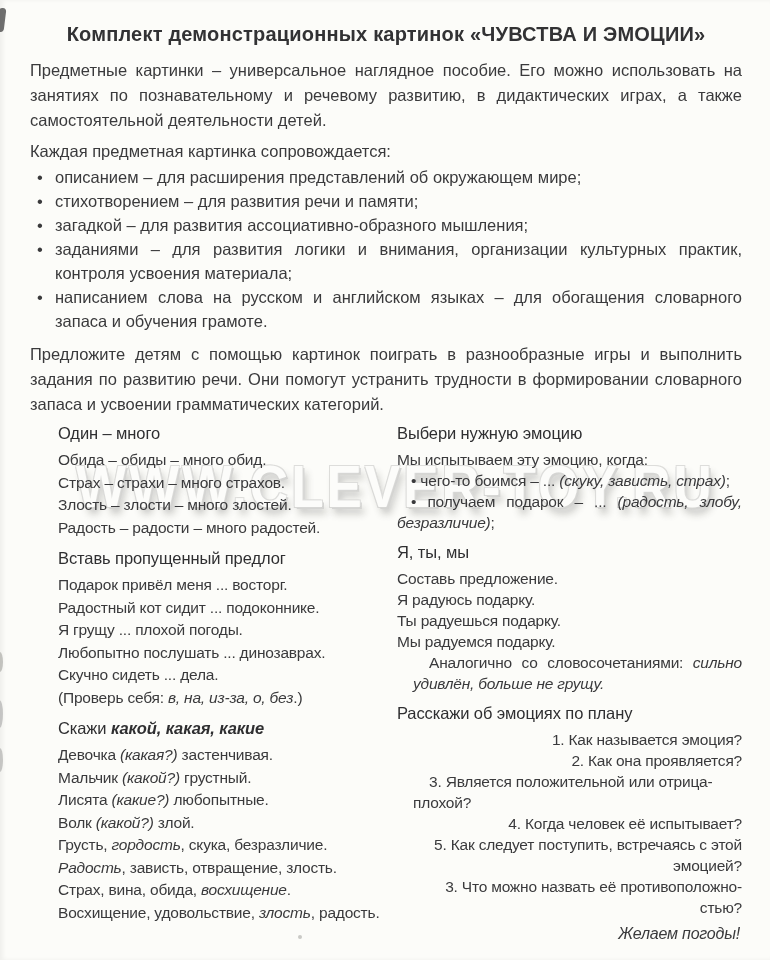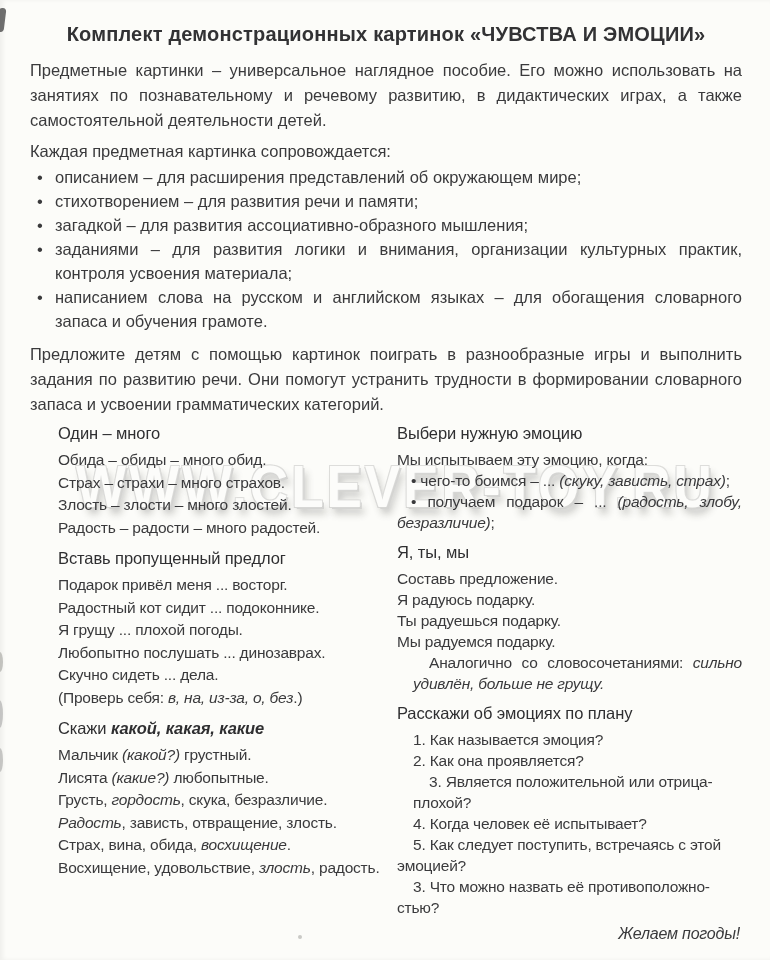--- a/index.html
+++ b/index.html
@@ -27,21 +27,21 @@
   .cols{display:flex;margin-left:28px;font-size:15.5px;letter-spacing:-0.2px;}
   .col-left{width:325px;line-height:22.5px;}
   .col-right{flex:1;margin-left:14px;line-height:21px;}
   .section h3{
     font-size:16.5px;line-height:21px;font-weight:700;
     color:#2f2f31;margin:9px 0 5px 0;letter-spacing:-0.1px;
   }
   .section:first-child h3{margin-top:0;}
   .ln{margin:0;}
   .has-bullet{text-indent:14px;text-align:justify;}
-  .indent{text-indent:16px;}
+  .indent{text-indent:16px;text-align:right;}
   .justify-ln{text-align:justify;margin-left:16px;}
   .align-right{text-align:right;margin-top:5px;padding-right:2px;font-size:16px;}
   .s-b{font-weight:400;}
   .s-i{font-style:italic;}
   .s-bi{font-weight:700;font-style:italic;}
   .watermark{
     position:absolute;top:452px;left:76px;z-index:1;
     font-size:53px;font-weight:700;letter-spacing:3px;white-space:nowrap;
     color:#fdfdfb;opacity:.95;transform:scaleY(1.12);transform-origin:left top;
     text-shadow:
@@ -98,22 +98,24 @@
             <h3><span class="s-b">Вставь пропущенный предлог</span></h3>
             <p class="ln"><span>Подарок привёл меня ... восторг.</span></p>
             <p class="ln"><span>Радостный кот сидит ... подоконнике.</span></p>
             <p class="ln"><span>Я грущу ... плохой погоды.</span></p>
             <p class="ln"><span>Любопытно послушать ... динозаврах.</span></p>
             <p class="ln"><span>Скучно сидеть ... дела.</span></p>
             <p class="ln"><span>(Проверь себя: </span><span class="s-i">в, на, из-за, о, без</span><span>.)</span></p>
           </div>
           <div class="section">
             <h3><span class="s-b">Скажи </span><span class="s-bi">какой, какая, какие</span></h3>
+            <p class="ln"><span>Девочка </span><span class="s-i">(какая?)</span><span> застенчивая.</span></p>
             <p class="ln"><span>Мальчик </span><span class="s-i">(какой?)</span><span> грустный.</span></p>
             <p class="ln"><span>Лисята </span><span class="s-i">(какие?)</span><span> любопытные.</span></p>
+            <p class="ln"><span>Волк </span><span class="s-i">(какой?)</span><span> злой.</span></p>
           </div>
           <div class="section">
             <p class="ln"><span>Грусть, </span><span class="s-i">гордость</span><span>, скука, безразличие.</span></p>
             <p class="ln"><span class="s-i">Радость</span><span>, зависть, отвращение, злость.</span></p>
             <p class="ln"><span>Страх, вина, обида, </span><span class="s-i">восхищение</span><span>.</span></p>
             <p class="ln"><span>Восхищение, удовольствие, </span><span class="s-i">злость</span><span>, радость.</span></p>
           </div>
         </div>
       <div class="col col-right" id="col-right">
           <div class="section">

